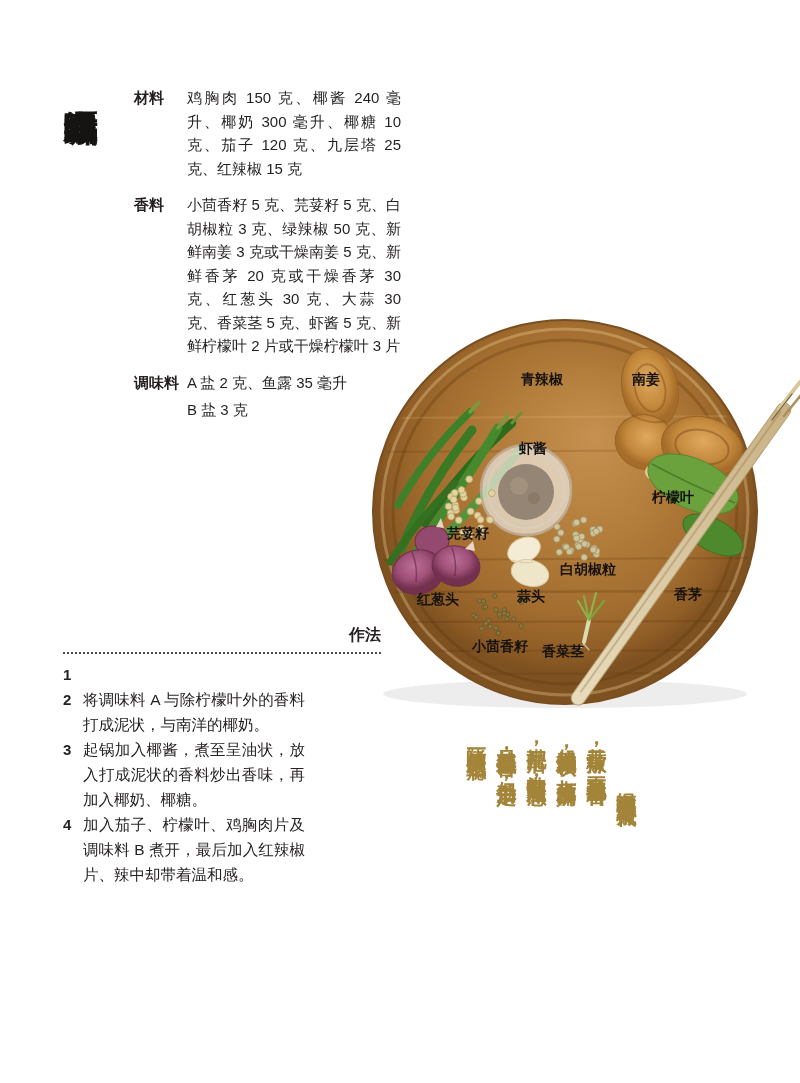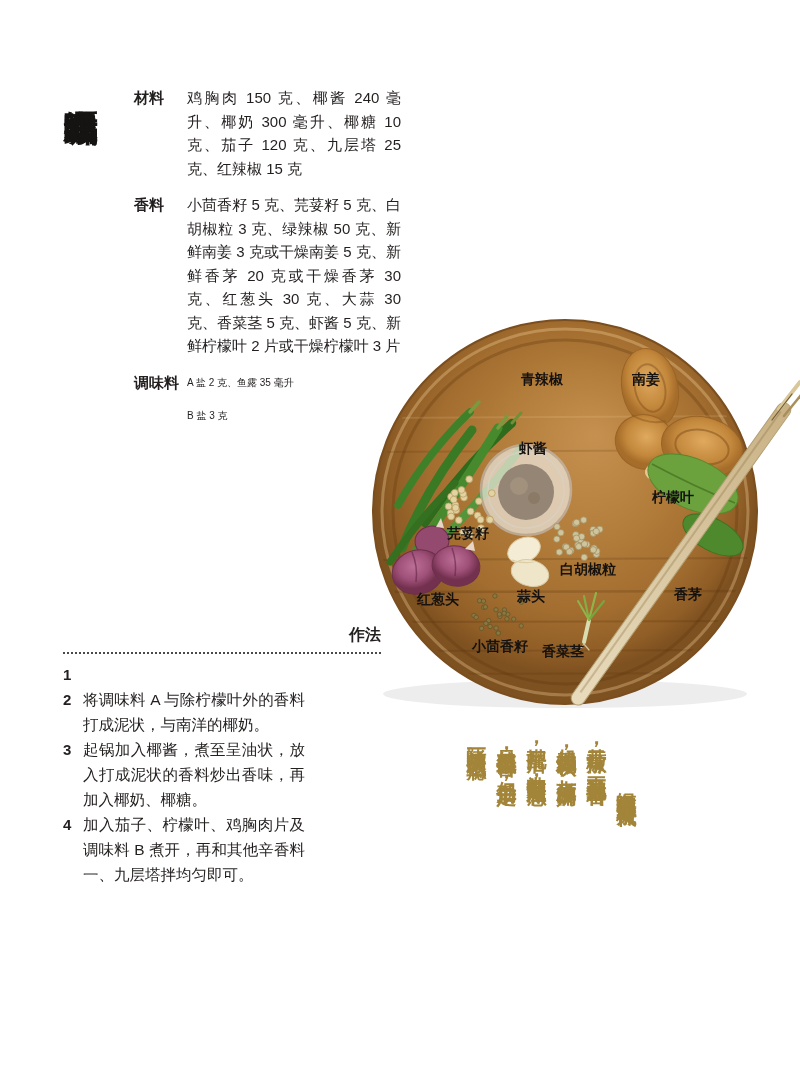--- a/index.html
+++ b/index.html
@@ -14,22 +14,22 @@
     position:absolute; left:62px; top:84px;
     writing-mode:vertical-rl; text-orientation:mixed;
     font-size:34px; font-weight:900; line-height:1.1; color:#161313;
   }
 
   
   .ingredients { position:absolute; left:134px; top:86px; width:270px; }
   .ing-section { display:flex; margin-bottom:13px; }
   .ing-label { flex:0 0 53px; font-weight:bold; font-size:15px; line-height:23.5px; }
   .ing-body  { width:214px; font-size:15px; line-height:23.5px; text-align:justify; }
-  .ing-line  { font-size:10px; line-height:23.5px; }
-  .ing-line + .ing-line { margin-top:10px; }
+  .ing-line  { font-size:15px; line-height:23.5px; }
+  .ing-line + .ing-line { margin-top:4px; }
 
   
   .method { position:absolute; left:63px; top:625px; width:318px; }
   .method-heading {
     font-size:16px; font-weight:bold; padding-bottom:6px;
     border-bottom:2px dotted #4a4a4a;
     text-align:right;
   }
   .steps { margin-top:8px; }
   .step { display:flex; }
@@ -309,21 +309,21 @@
       <div class="step">
         <div class="step-num">2</div>
         <div class="step-text">将调味料 A 与除柠檬叶外的香料打成泥状，与南洋的椰奶。</div>
       </div>
       <div class="step">
         <div class="step-num">3</div>
         <div class="step-text">起锅加入椰酱，煮至呈油状，放入打成泥状的香料炒出香味，再加入椰奶、椰糖。</div>
       </div>
       <div class="step">
         <div class="step-num">4</div>
-        <div class="step-text">加入茄子、柠檬叶、鸡胸肉片及调味料 B 煮开，再和其他辛香料一、九层塔拌均匀即可。</div>
+        <div class="step-text">加入茄子、柠檬叶、鸡胸肉片及调味料 B 煮开，最后加入红辣椒片、辣中却带着温和感。</div>
       </div>
     </div>
   </div>
 
   <div class="intro">
     <div class="intro-col">绿咖喱是以新鲜青辣椒代</div>
     <div class="intro-col">替干辣椒，再和其他辛香料一</div>
     <div class="intro-col">起捣成泥糊状，与南洋的椰奶</div>
     <div class="intro-col">搭配后，辣中却带着温和感，</div>
     <div class="intro-col">虽然颜色不讨喜，但后劲十足，</div>

